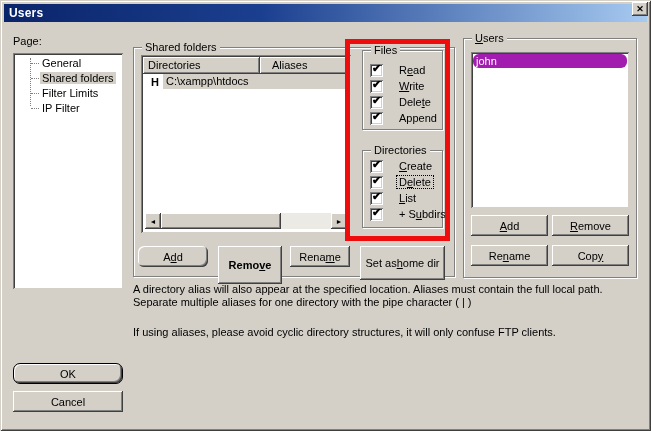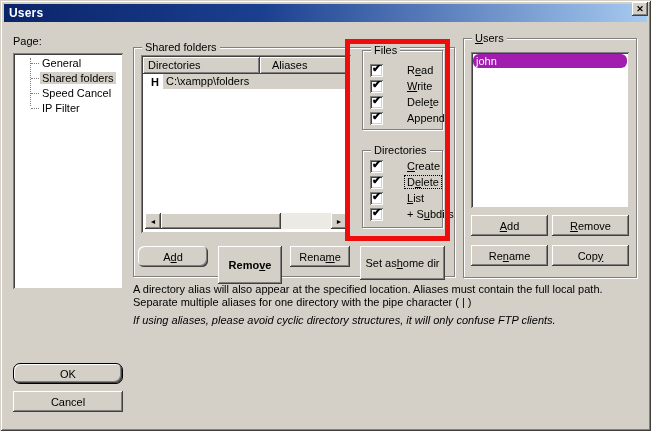--- a/index.html
+++ b/index.html
@@ -87,36 +87,36 @@
   .sb-right { margin-left:auto; }
 
   
   .cbrow { position:absolute; left:7px; display:flex; align-items:center; height:14px; }
   .cb {
     width:13px; height:13px; background:#fff; flex:none; position:relative;
     box-shadow: inset 1px 1px 0 #808080, inset -1px -1px 0 #ffffff,
                 inset 2px 2px 0 #404040, inset -2px -2px 0 #d4d0c8;
   }
   .cb .mark { position:absolute; left:2px; top:-2px; font-size:11px; font-weight:bold; }
-  .cb-label { margin-left:22px; white-space:nowrap; padding:0 2px; }
+  .cb-label { margin-left:14px; white-space:nowrap; padding:0 2px; }
   .cb-label.focused { outline:1px dotted #000; }
 
   
   .userlist { position:absolute; left:471px; top:52px; width:158px; height:156px; }
   .user-row { position:relative; margin:2px; height:14px; line-height:14px; padding-left:3px; }
   .user-row.selected { background:#a21caf; color:#fff;border-radius:6px; }
 
   
   .annotation {
     position:absolute; left:345px; top:39px; width:105px; height:202px;
     border:5px solid #ee0c0c; pointer-events:none; z-index:50;
   }
 
   .notes { position:absolute; left:133px; top:283px; width:505px; line-height:13px; }
-  .notes p + p { margin-top:5px;font-style:italic; }
+  .notes p + p { margin-top:17px; }
   u { text-decoration:underline; }
 </style>
 </head>
 <body>
 
 <div class="win">
 
   <div class="titlebar">
     <span class="title-text">Users</span>
   </div>
@@ -128,41 +128,41 @@
   <div class="tree sunken">
     <div class="tree-inner">
       <div class="tree-vline"></div>
       <div class="tree-item">
         <span class="ti-label">General</span>
       </div>
       <div class="tree-item selected">
         <span class="ti-label">Shared folders</span>
       </div>
       <div class="tree-item">
-        <span class="ti-label">Speed Cancel</span>
+        <span class="ti-label">Filter Limits</span>
       </div>
       <div class="tree-item">
         <span class="ti-label">IP Filter</span>
       </div>
     </div>
   </div>
 
   <div class="groupbox" style="left:133px;top:47px;width:322px;height:230px;">
     <span class="groupbox-label">Shared folders</span>
   </div>
 
   <div class="listview sunken">
     <div class="lv-inner">
       <div class="lv-header">
         <div class="lv-hcell" style="width:117px;">Directories</div>
         <div class="lv-hcell" style="flex:1;padding-left:12px;">Aliases</div>
       </div>
       <div class="lv-row">
         <span class="lv-home">H</span>
-        <span class="lv-selbar">C:\xampp\folders</span>
+        <span class="lv-selbar">C:\xampp\htdocs</span>
       </div>
       <div class="hscroll">
         <div class="sb-btn">
             <span>◄</span>
           </div>
         <div class="sb-thumb"></div>
         <div class="sb-track"></div>
         <div class="sb-btn sb-right">
             <span>►</span>
           </div>

